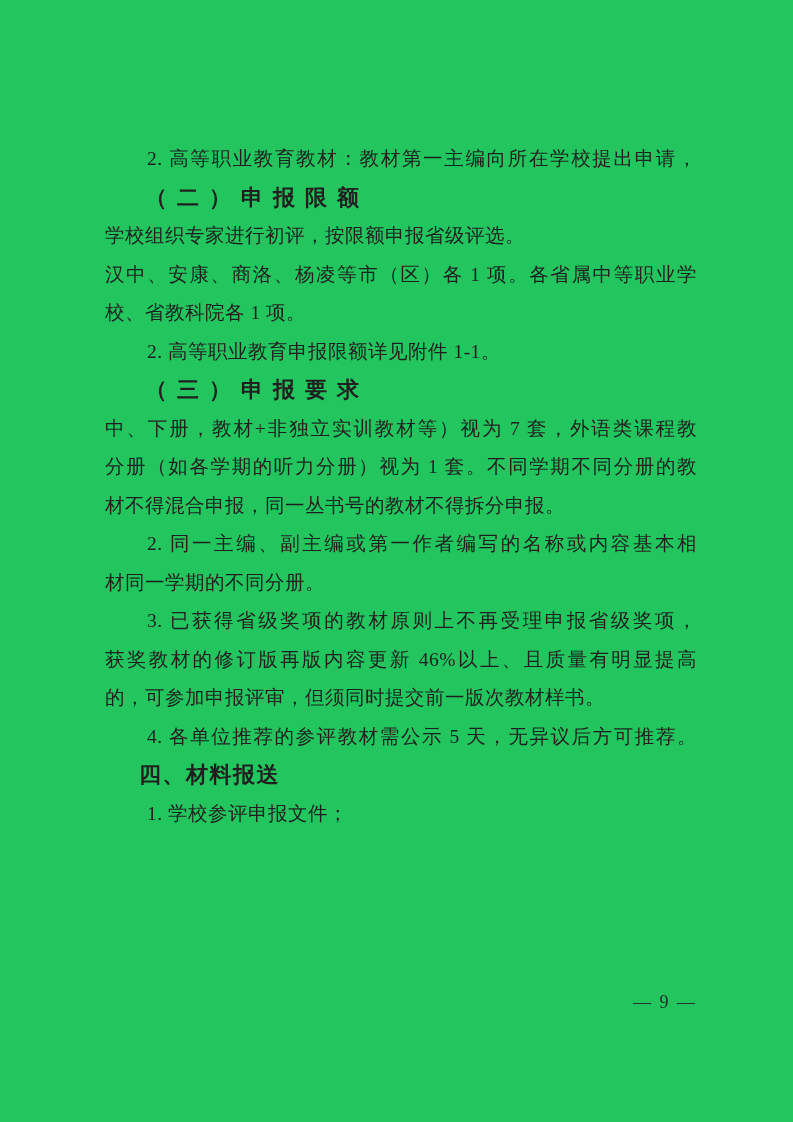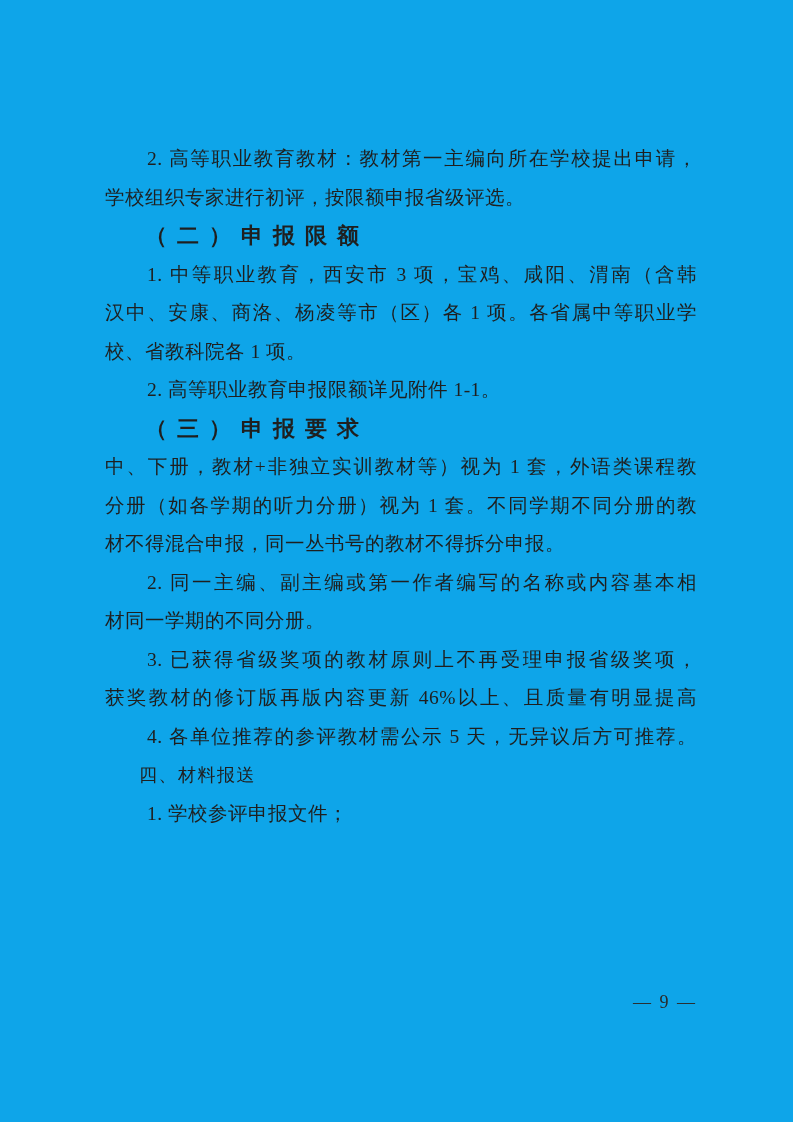--- a/index.html
+++ b/index.html
@@ -4,21 +4,21 @@
 <style>
   html, body {
     margin: 0;
     padding: 0;
     background: #ffffff;
   }
   .page {
     position: relative;
     width: 793px;
     height: 1122px;
-    background: #0ea5e9;
+    background: #22c55e;
     font-family: "Liberation Serif", "DejaVu Serif", serif;
     color: #1f1f1f;
     overflow: hidden;
   }
   .content {
     position: absolute;
     left: 105px;
     top: 140px;
     width: 592px;
   }
@@ -38,22 +38,22 @@
     text-indent: 42px;
   }
   .h-kai {
     font-weight: bold;
     font-size: 22px;
     letter-spacing: 10px;
     text-indent: 40px;
     white-space: nowrap;
   }
   .h-hei {
-    font-weight: normal;
-    font-size: 18px;
+    font-weight: bold;
+    font-size: 22px;
     font-family: "Liberation Sans", "DejaVu Sans", sans-serif;
     letter-spacing: 1.5px;
     text-indent: 34px;
     white-space: nowrap;
   }
   .footer {
     position: absolute;
     top: 988px;
     right: 96px;
     font-size: 18px;
@@ -61,32 +61,32 @@
     letter-spacing: 2px;
     color: #2a2a2a;
   }
 </style>
 </head>
 <body>
 
 <div class="page">
   <div class="content">
     <div class="line indent fill">2. 高等职业教育教材：教材第一主编向所在学校提出申请，</div>
+    <div class="line h-kai">（二）申报限额</div>
     <div class="line">学校组织专家进行初评，按限额申报省级评选。</div>
-    <div class="line h-kai">（二）申报限额</div>
-    <div class="line indent fill">1. 中等职业教育，西安市 3 项，宝鸡、咸阳、渭南（含韩</div>
     <div class="line fill">汉中、安康、商洛、杨凌等市（区）各 1 项。各省属中等职业学</div>
     <div class="line">校、省教科院各 1 项。</div>
     <div class="line indent">2. 高等职业教育申报限额详见附件 1-1。</div>
     <div class="line h-kai">（三）申报要求</div>
-    <div class="line fill">中、下册，教材+非独立实训教材等）视为 1 套，外语类课程教</div>
+    <div class="line fill">中、下册，教材+非独立实训教材等）视为 7 套，外语类课程教</div>
     <div class="line fill">分册（如各学期的听力分册）视为 1 套。不同学期不同分册的教</div>
     <div class="line">材不得混合申报，同一丛书号的教材不得拆分申报。</div>
     <div class="line indent fill">2. 同一主编、副主编或第一作者编写的名称或内容基本相</div>
     <div class="line">材同一学期的不同分册。</div>
     <div class="line indent fill">3. 已获得省级奖项的教材原则上不再受理申报省级奖项，</div>
     <div class="line fill">获奖教材的修订版再版内容更新 46%以上、且质量有明显提高</div>
+    <div class="line">的，可参加申报评审，但须同时提交前一版次教材样书。</div>
     <div class="line indent fill">4. 各单位推荐的参评教材需公示 5 天，无异议后方可推荐。</div>
     <div class="line h-hei">四、材料报送</div>
     <div class="line indent">1. 学校参评申报文件；</div>
   </div>
   <div class="footer">— 9 —</div>
 </div>
 
 </body></html>

